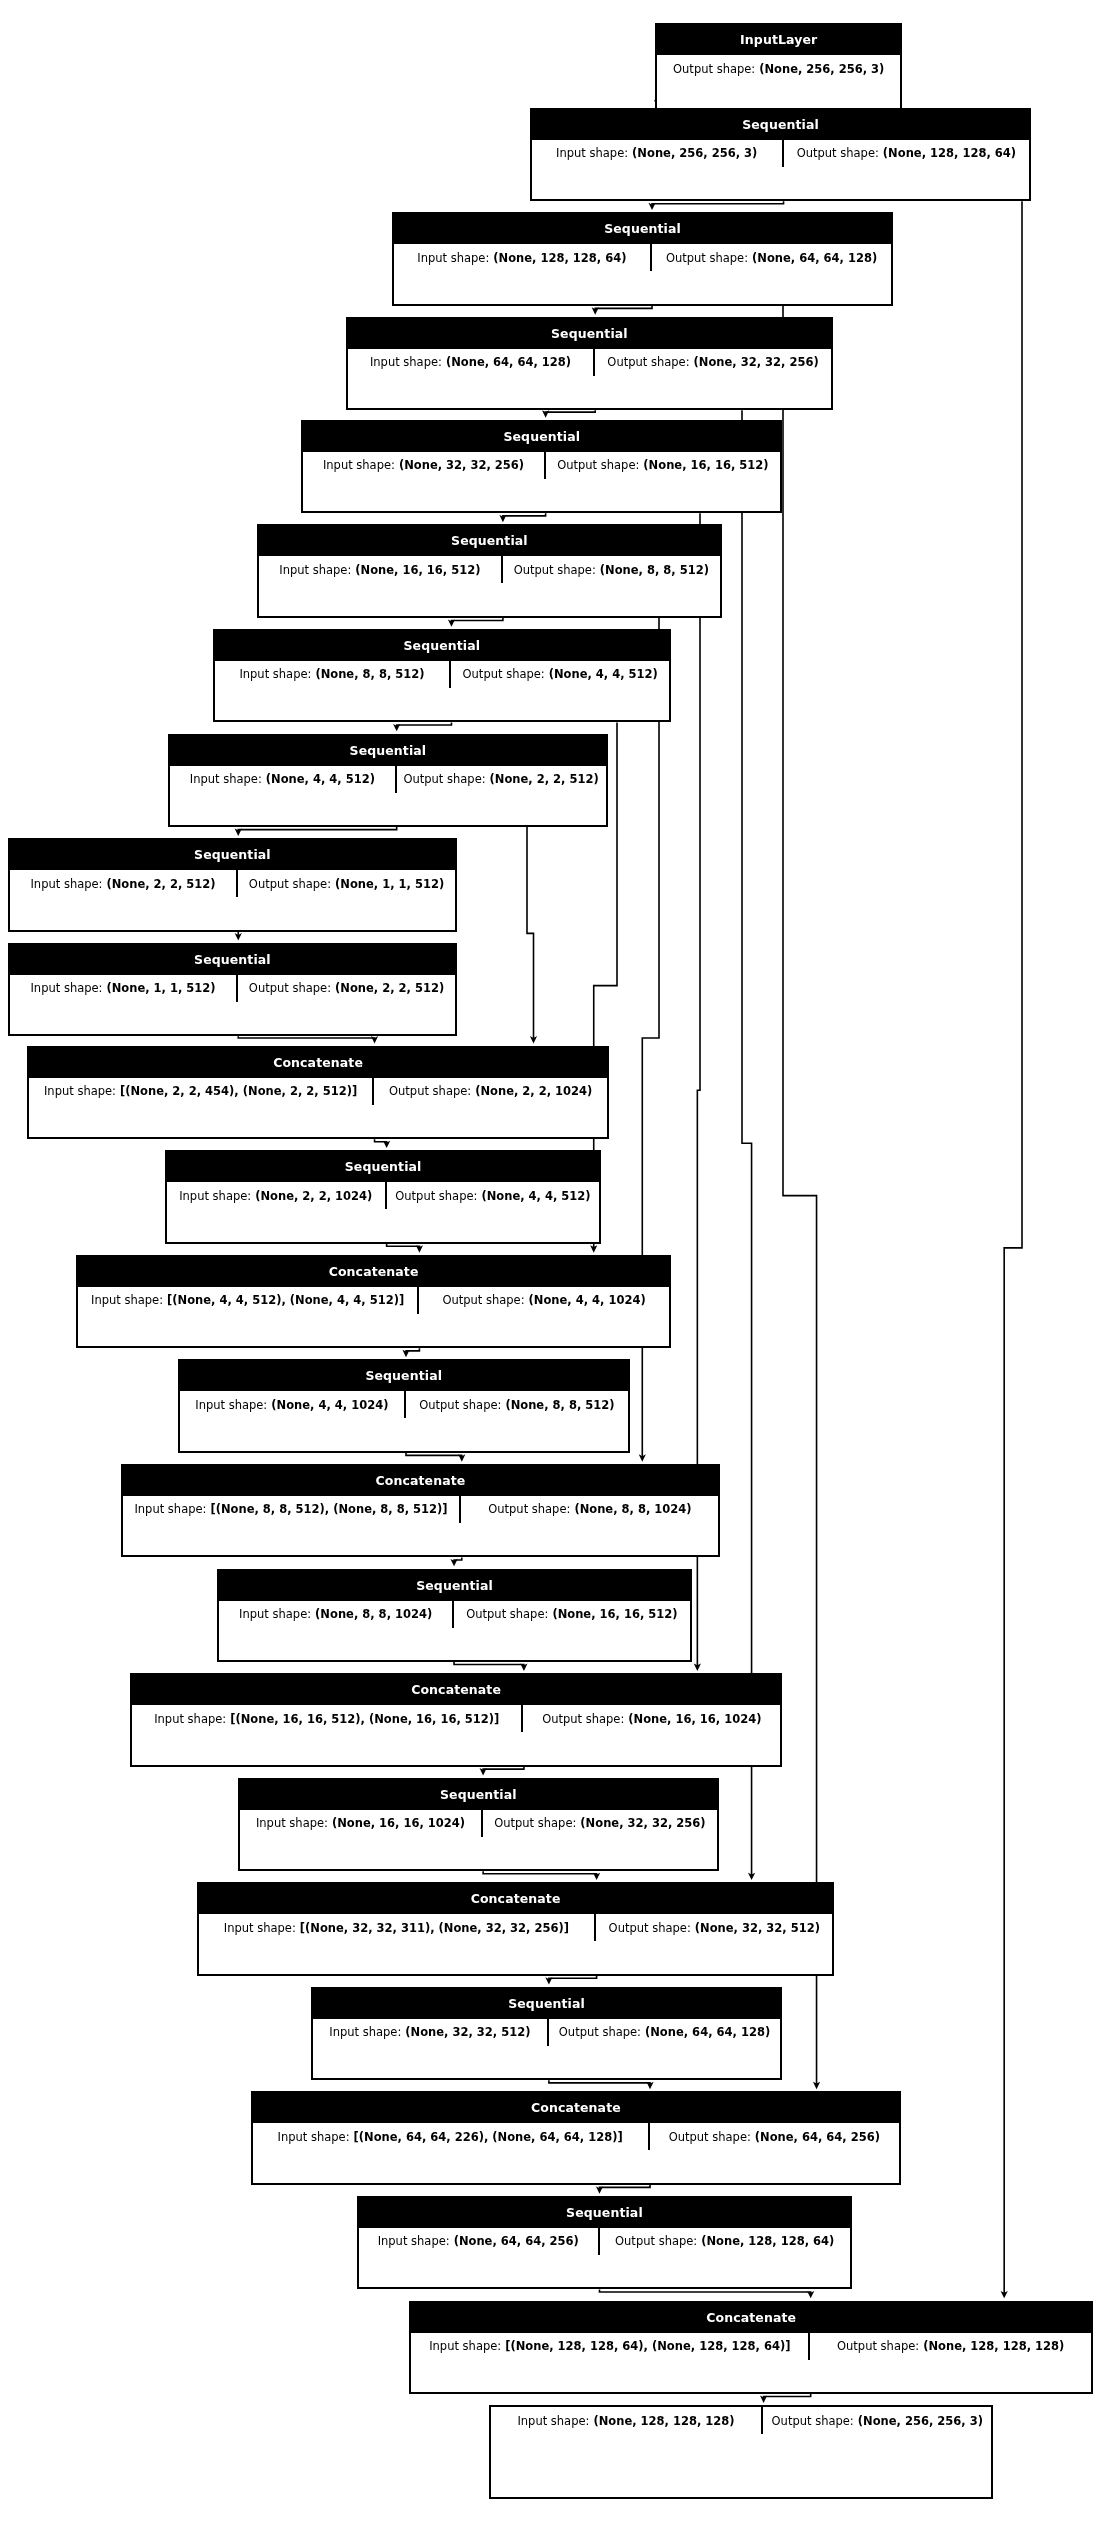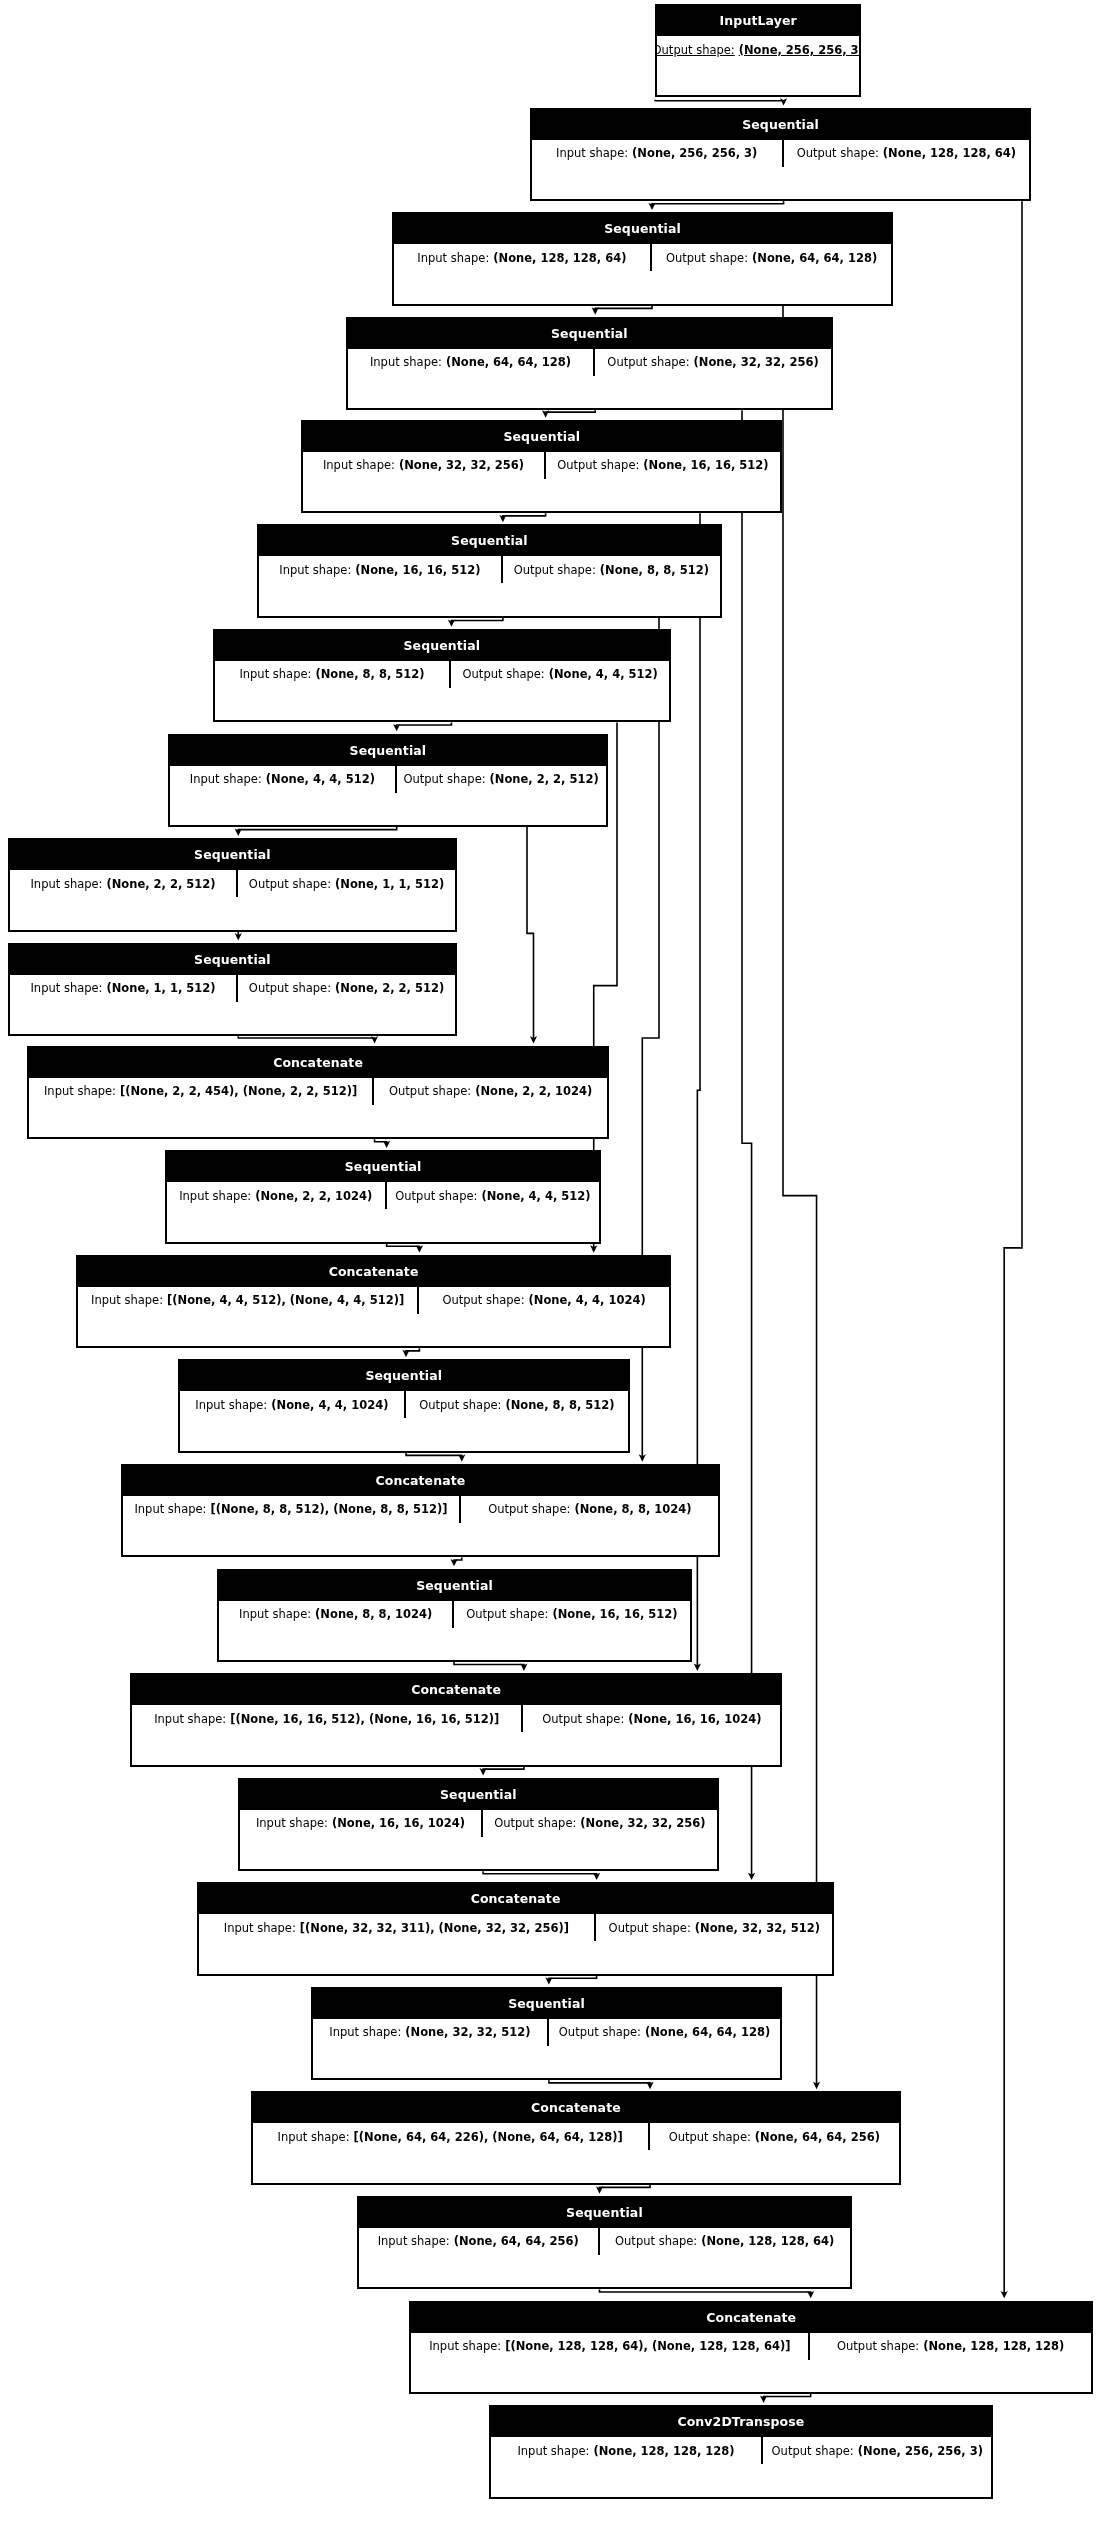--- a/index.html
+++ b/index.html
@@ -111,21 +111,21 @@
         <path d="M596.5928731988472,1975.7156250000003 L596.5928731988472,1978.2609375000002 L548.8897478386167,1978.2609375000002 L548.8897478386167,1980.80625" marker-end="url(#arrowhead)"></path>
         <path d="M548.8897478386167,2080.284375 L548.8897478386167,2082.8296875 L650.0342074927953,2082.8296875 L650.0342074927953,2085.375" marker-end="url(#arrowhead)"></path>
         <path d="M783,305.784375 L783,1195.5796875 L816.5485590778097,1195.5796875 L816.5485590778097,2085.375" marker-end="url(#arrowhead)"></path>
         <path d="M650.0342074927953,2184.853125 L650.0342074927953,2187.3984375 L599.4897406340058,2187.3984375 L599.4897406340058,2189.94375" marker-end="url(#arrowhead)"></path>
         <path d="M599.4897406340058,2289.421875 L599.4897406340058,2291.9671875000004 L810.6739149855907,2291.9671875000004 L810.6739149855907,2294.5125000000003" marker-end="url(#arrowhead)"></path>
         <path d="M1022,201.21562500000002 L1022,1247.8640625 L1004.1786311239192,1247.8640625 L1004.1786311239192,2294.5125000000003" marker-end="url(#arrowhead)"></path>
         <path d="M810.6739149855907,2393.9906250000004 L810.6739149855907,2396.5359375000003 L763.5768155619596,2396.5359375000003 L763.5768155619596,2399.08125" marker-end="url(#arrowhead)"></path>
       </g>
   </svg>
   <div id="node-layer">
-      <div class="node" style="left: 655.206px; top: 4px; width: 206px; height: 93.4781px; text-decoration: underline;">
+      <div class="node" style="left: 655.206px; top: 23px; width: 247px; height: 93.4781px;">
         <div class="node-title">InputLayer</div>
         <div class="node-body">
           <div class="cell full-cell" style="flex: 1 1 auto;">
             <span class="lbl">Output shape:</span>
             <span class="val">(None, 256, 256, 3)</span>
           </div>
         </div>
       </div>
       <div class="node" style="left: 529.876px; top: 107.737px; width: 501.32px; height: 93.4781px;">
         <div class="node-title">Sequential</div>
@@ -407,21 +407,20 @@
             <span class="lbl">Input shape:</span>
             <span class="val">[(None, 128, 128, 64), (None, 128, 128, 64)]</span>
           </div>
           <div class="cell" style="flex: 1 1 auto;">
             <span class="lbl">Output shape:</span>
             <span class="val">(None, 128, 128, 128)</span>
           </div>
         </div>
       </div>
       <div class="node" style="left: 488.628px; top: 2405.08px; width: 504.493px; height: 93.4781px;">
-        <div class="node-title">Conv2DTranspose</div>
         <div class="node-body">
           <div class="cell in" style="width: 54.5%;">
             <span class="lbl">Input shape:</span>
             <span class="val">(None, 128, 128, 128)</span>
           </div>
           <div class="cell" style="flex: 1 1 auto;">
             <span class="lbl">Output shape:</span>
             <span class="val">(None, 256, 256, 3)</span>
           </div>
         </div>

